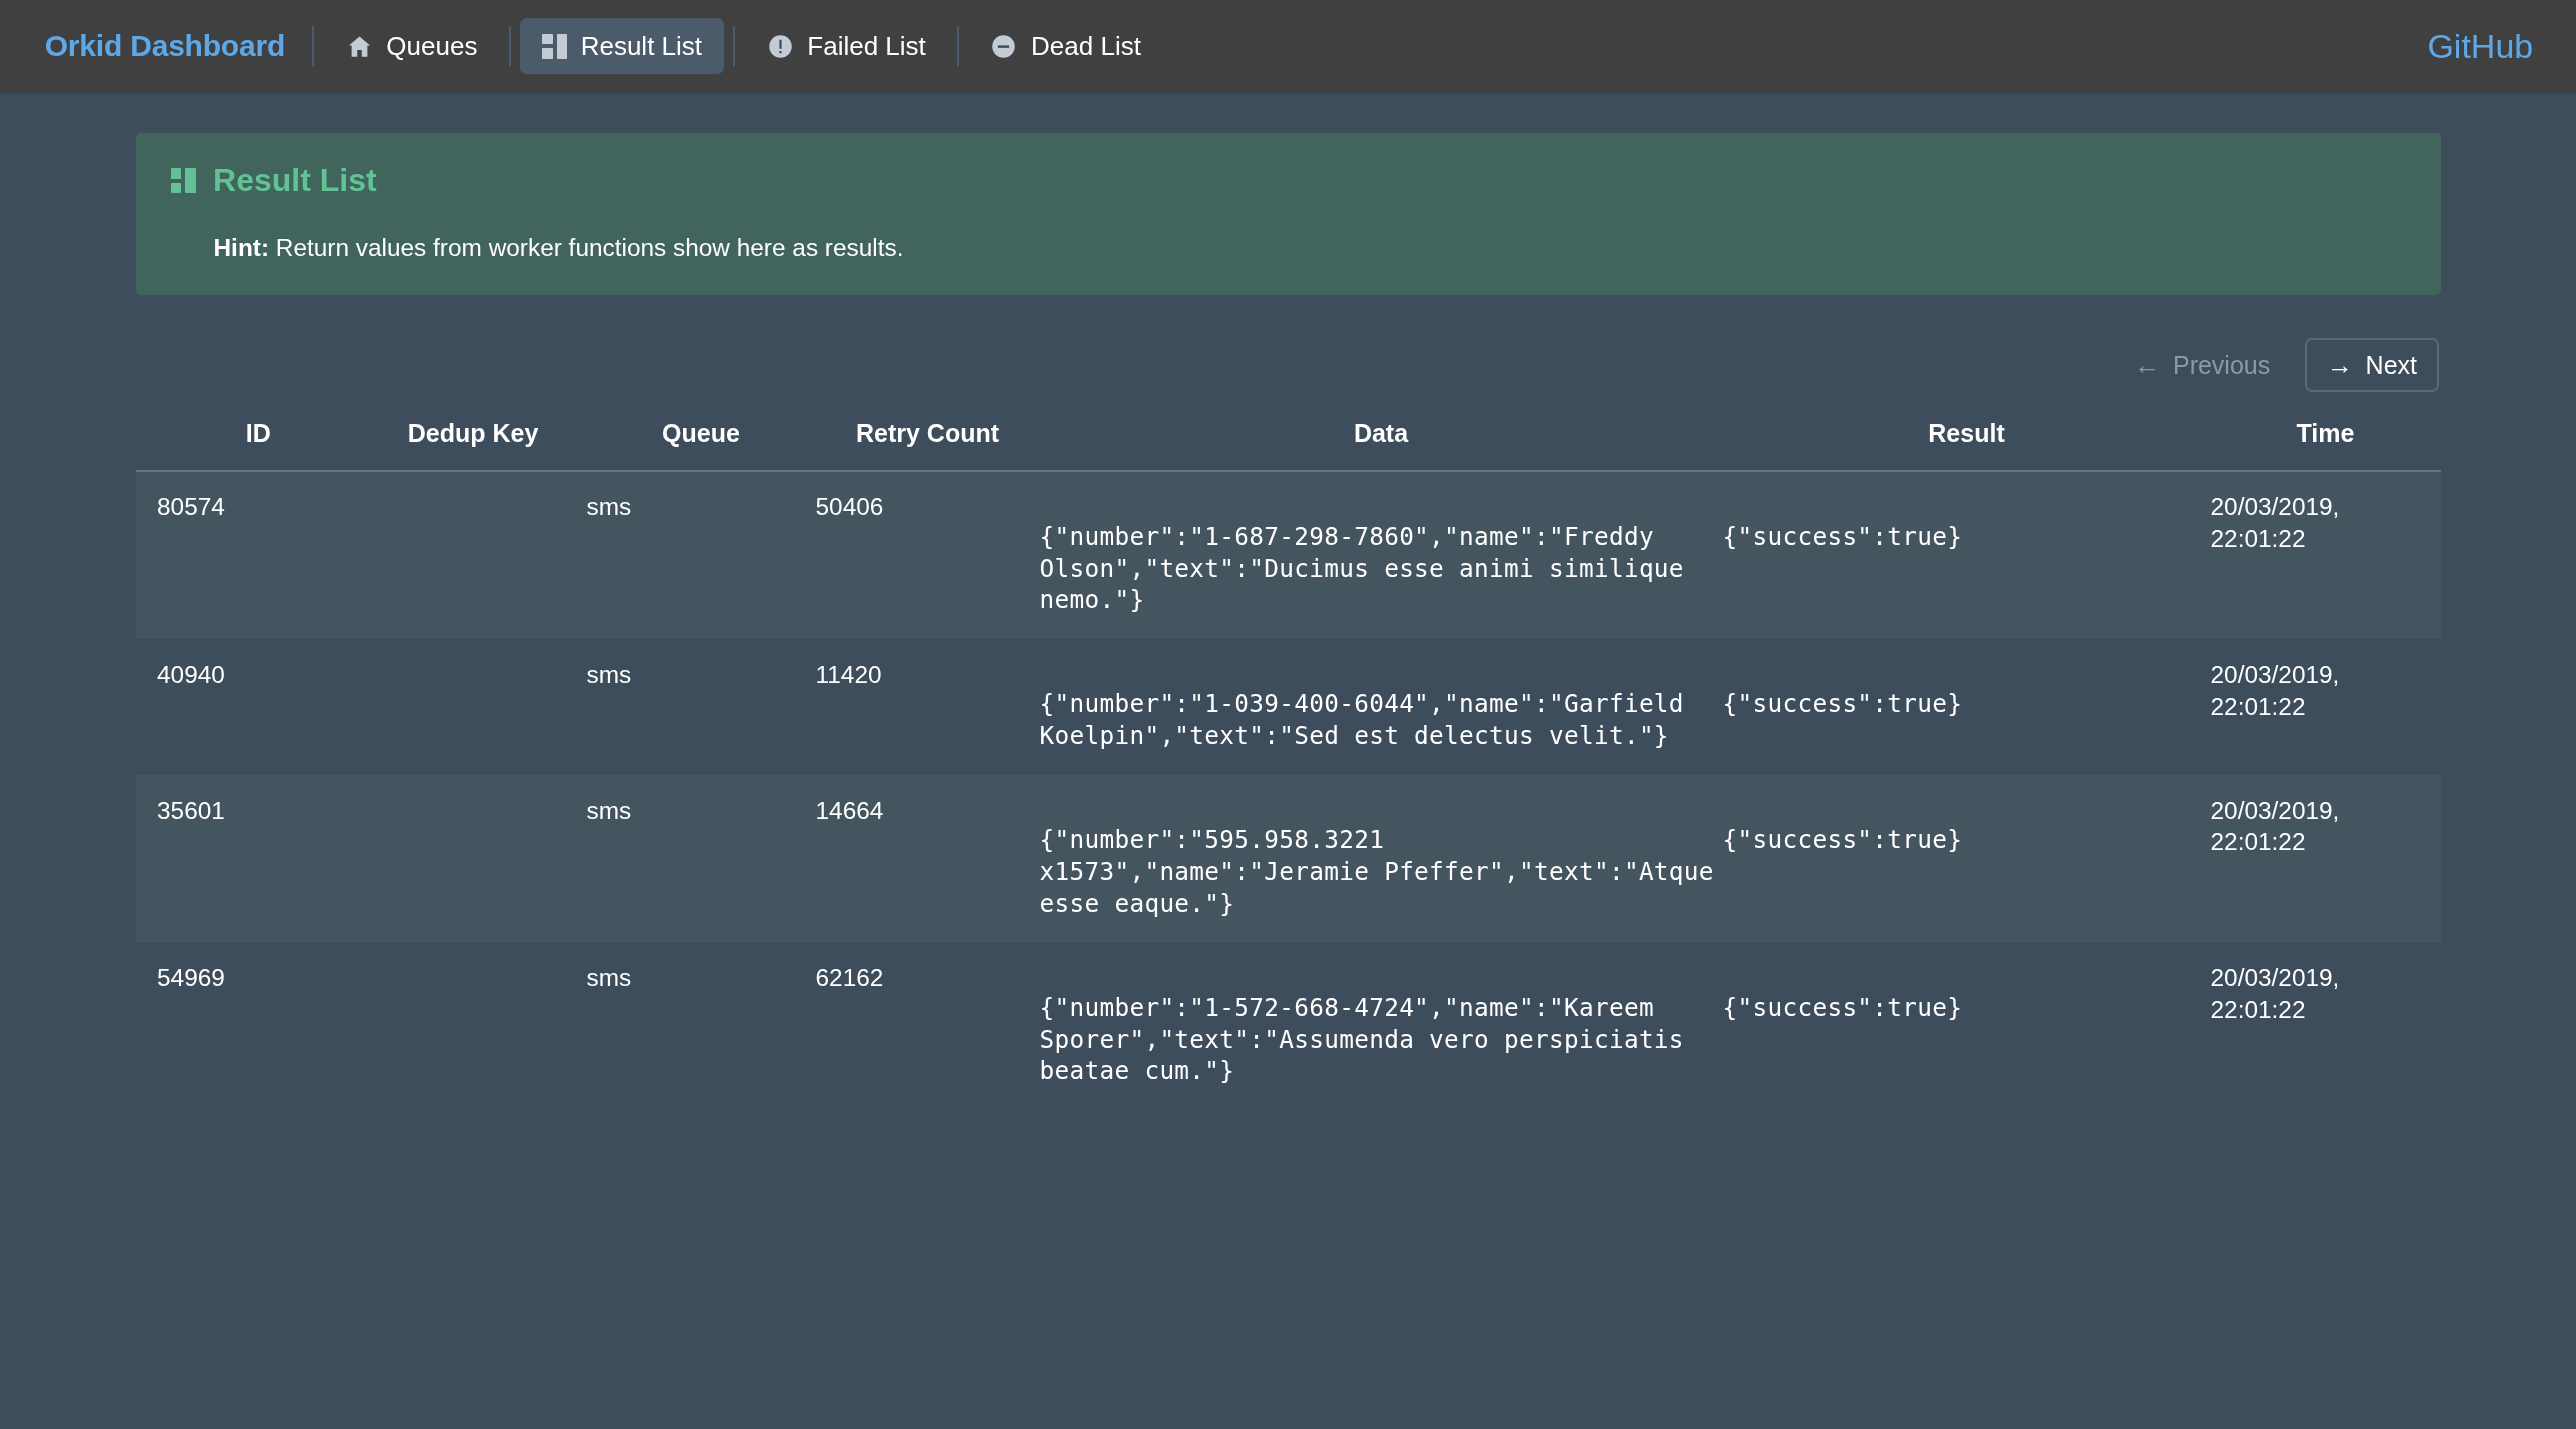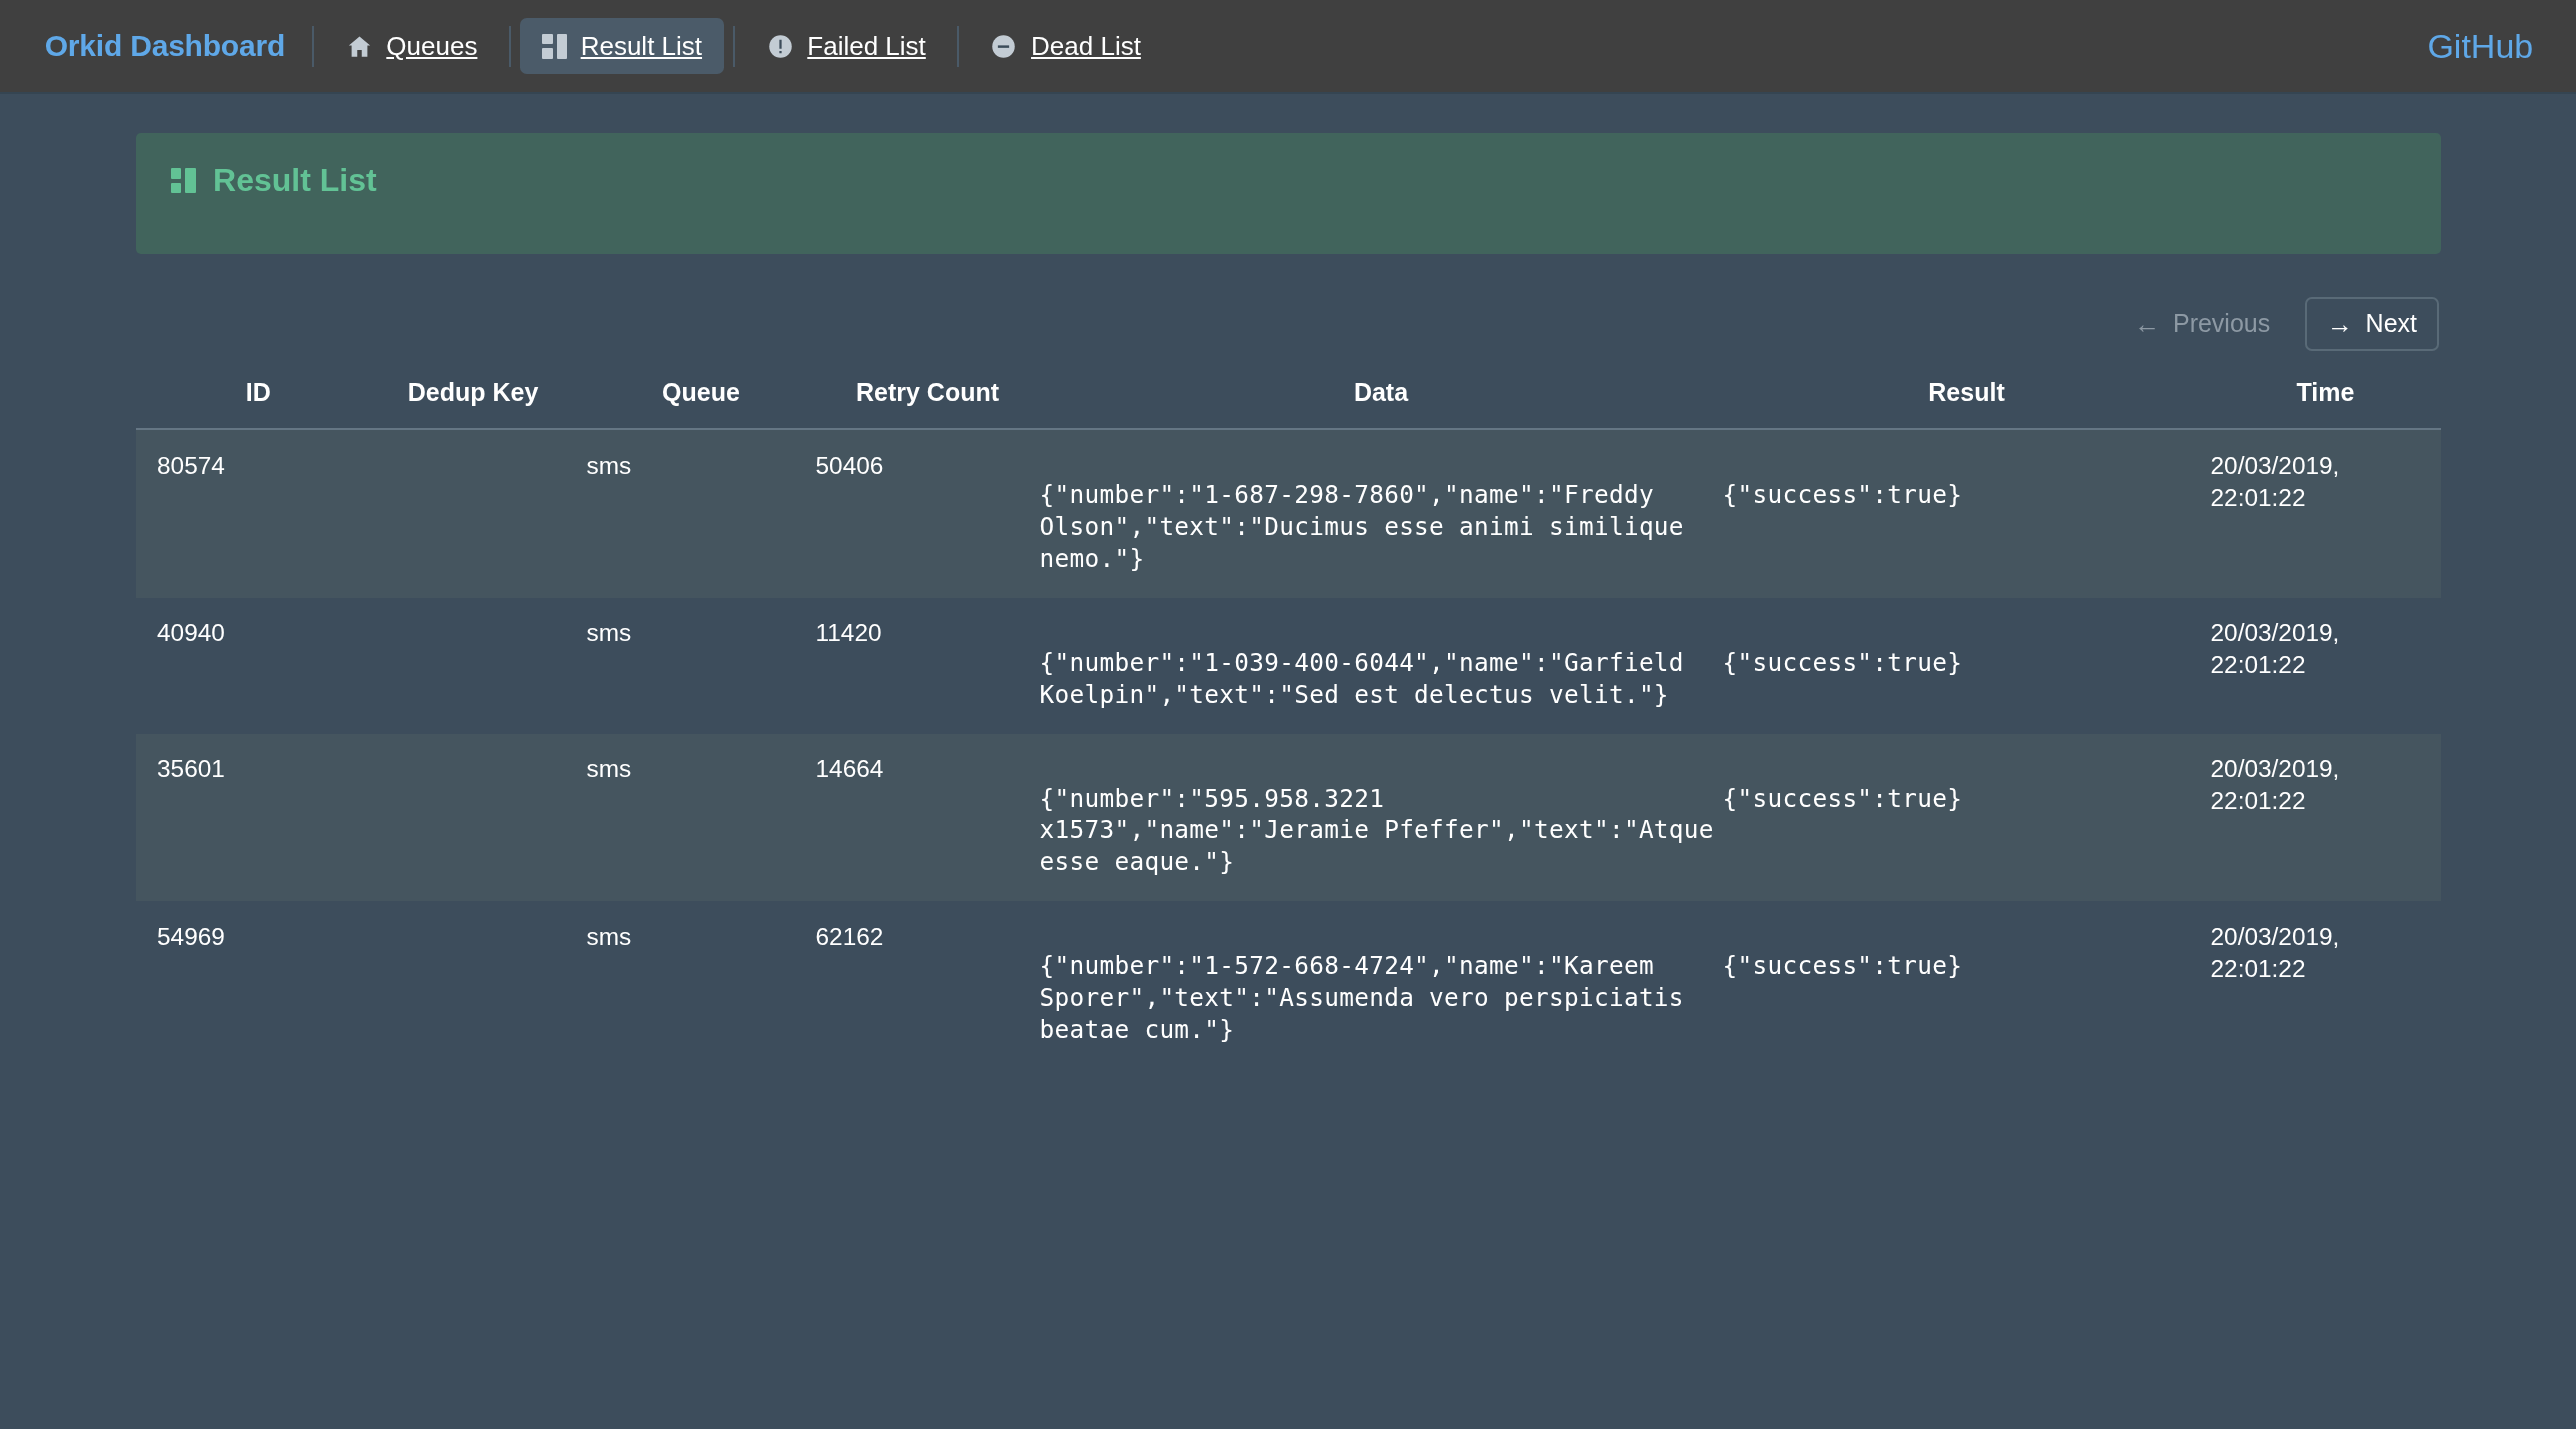--- a/index.html
+++ b/index.html
@@ -39,21 +39,20 @@
   .nav-item {
     display: flex;
     align-items: center;
     gap: 13.7px;
     padding: 12.7px 21.5px;
     margin: 0 5.9px;
     border-radius: 6.8px;
     color: #ffffff;
     font-size: 26px;
     white-space: nowrap;
-    text-decoration: underline;
   }
   .nav-item.active { background: #4b5b69; }
   .nav-right {
     margin-left: auto;
     color: #5fa8e8;
     font-size: 34px;
     padding-right: 7.8px;
   }
 
   
@@ -239,20 +238,23 @@
 
     <div class="jumbo">
       <div class="jumbo-title">
         <span class="icon ico-grid">
           <i></i>
             <i class="tall"></i>
             <i></i>
         </span>
         <span>Result List</span>
       </div>
+      <div class="jumbo-hint">
+        <b>Hint:</b><span> Return values from worker functions show here as results.</span>
+      </div>
     </div>
 
     <div class="pager">
       <div class="pager-btn">
         <span class="arrow">←</span>
         <span>Previous</span>
       </div>
       <div class="pager-btn enabled">
         <span class="arrow">→</span>
         <span>Next</span>

